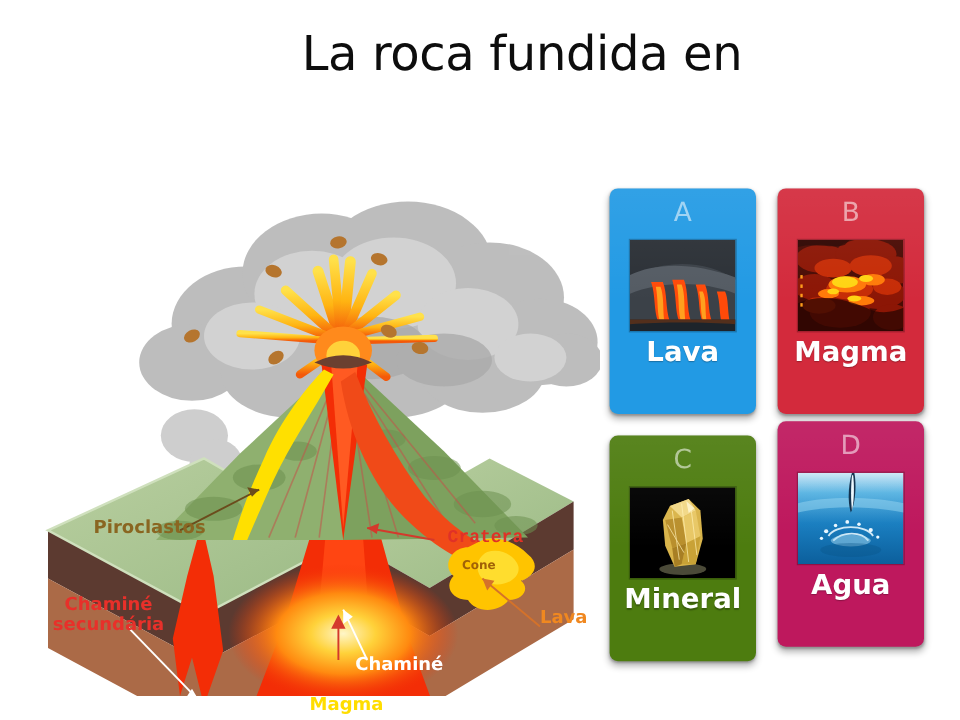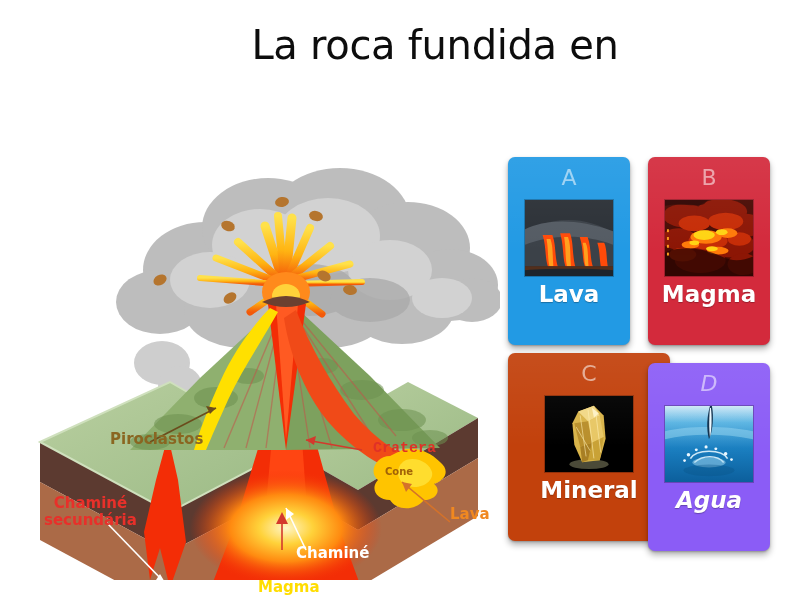--- a/index.html
+++ b/index.html
@@ -41,21 +41,21 @@
   }
   #volcano-svg { display: block; width: 490px; height: 430px; }
 
   .diagram-label {
     position: absolute;
     font-family: "DejaVu Sans", sans-serif;
     font-weight: bold;
     white-space: nowrap;
     line-height: 1.12;
   }
-  #label-piroclastos { left: 68px;  top: 281px; font-size: 15px; color: #8a6621; margin-left: 32px; }
+  #label-piroclastos { left: 68px;  top: 281px; font-size: 15px; color: #8a6621; }
   #label-cratera     { left: 363px; top: 291px; font-size: 15px; color: #e03127; font-family: Liberation Mono, monospace; }
   #label-cone        { left: 375px; top: 316px; font-size: 10px; color: #a16207; }
   #label-lava        { left: 440px; top: 356px; font-size: 15px; color: #f08820; }
   #label-chamine-sec { left: 34px;  top: 345px; font-size: 15px; color: #e8302a; text-align: center; }
   #label-chamine     { left: 286px; top: 395px; font-size: 15px; color: #ffffff; }
   #label-magma       { left: 248px; top: 429px; font-size: 15px; color: #ffdd00; }
 
   
   #answers-grid {
     position: absolute;
@@ -75,22 +75,22 @@
   .answer-card::after {
     content: "";
     position: absolute;
     left: 0; right: 0; top: 0;
     height: 50%;
     background: linear-gradient(to bottom, rgba(255,255,255,0.07), rgba(255,255,255,0));
     pointer-events: none;
   }
   #card-a { left: 0;     top: 0;   background: #229ae4; }
   #card-b { left: 140px; top: 0;   background: #d32a3c; }
-  #card-c { left: 0;     top: 196px; background: #c2410c; padding-left: 40px; }
-  #card-d { left: 140px; top: 206px; background: #8b5cf6; font-style: italic; }
+  #card-c { left: 0;     top: 206px; background: #4d7c0f; }
+  #card-d { left: 140px; top: 194px; background: #be185d; }
 
   .card-letter {
     position: absolute;
     left: 0; right: 0;
     top: 8px;
     text-align: center;
     font-family: "DejaVu Sans", sans-serif;
     font-size: 22px;
     font-weight: 400;
     color: rgba(255,255,255,0.55);

